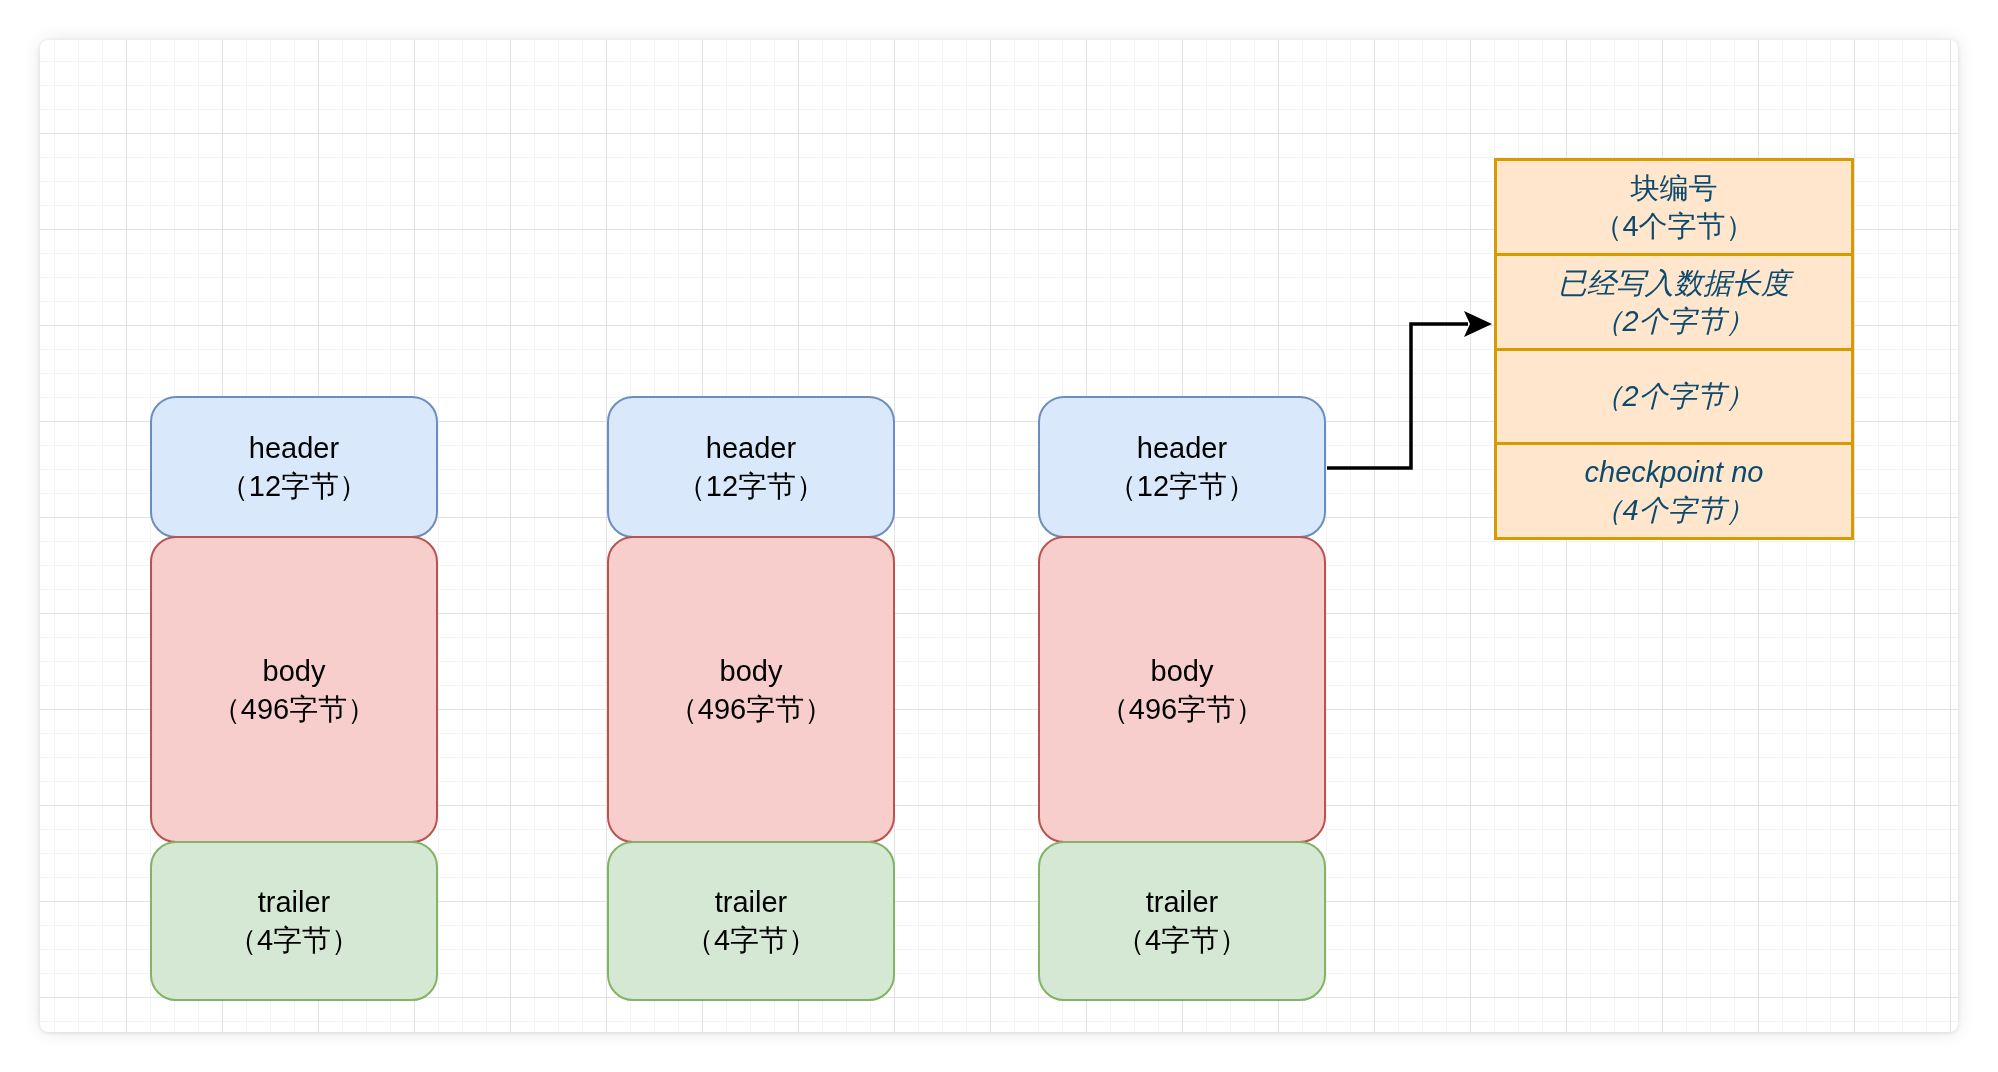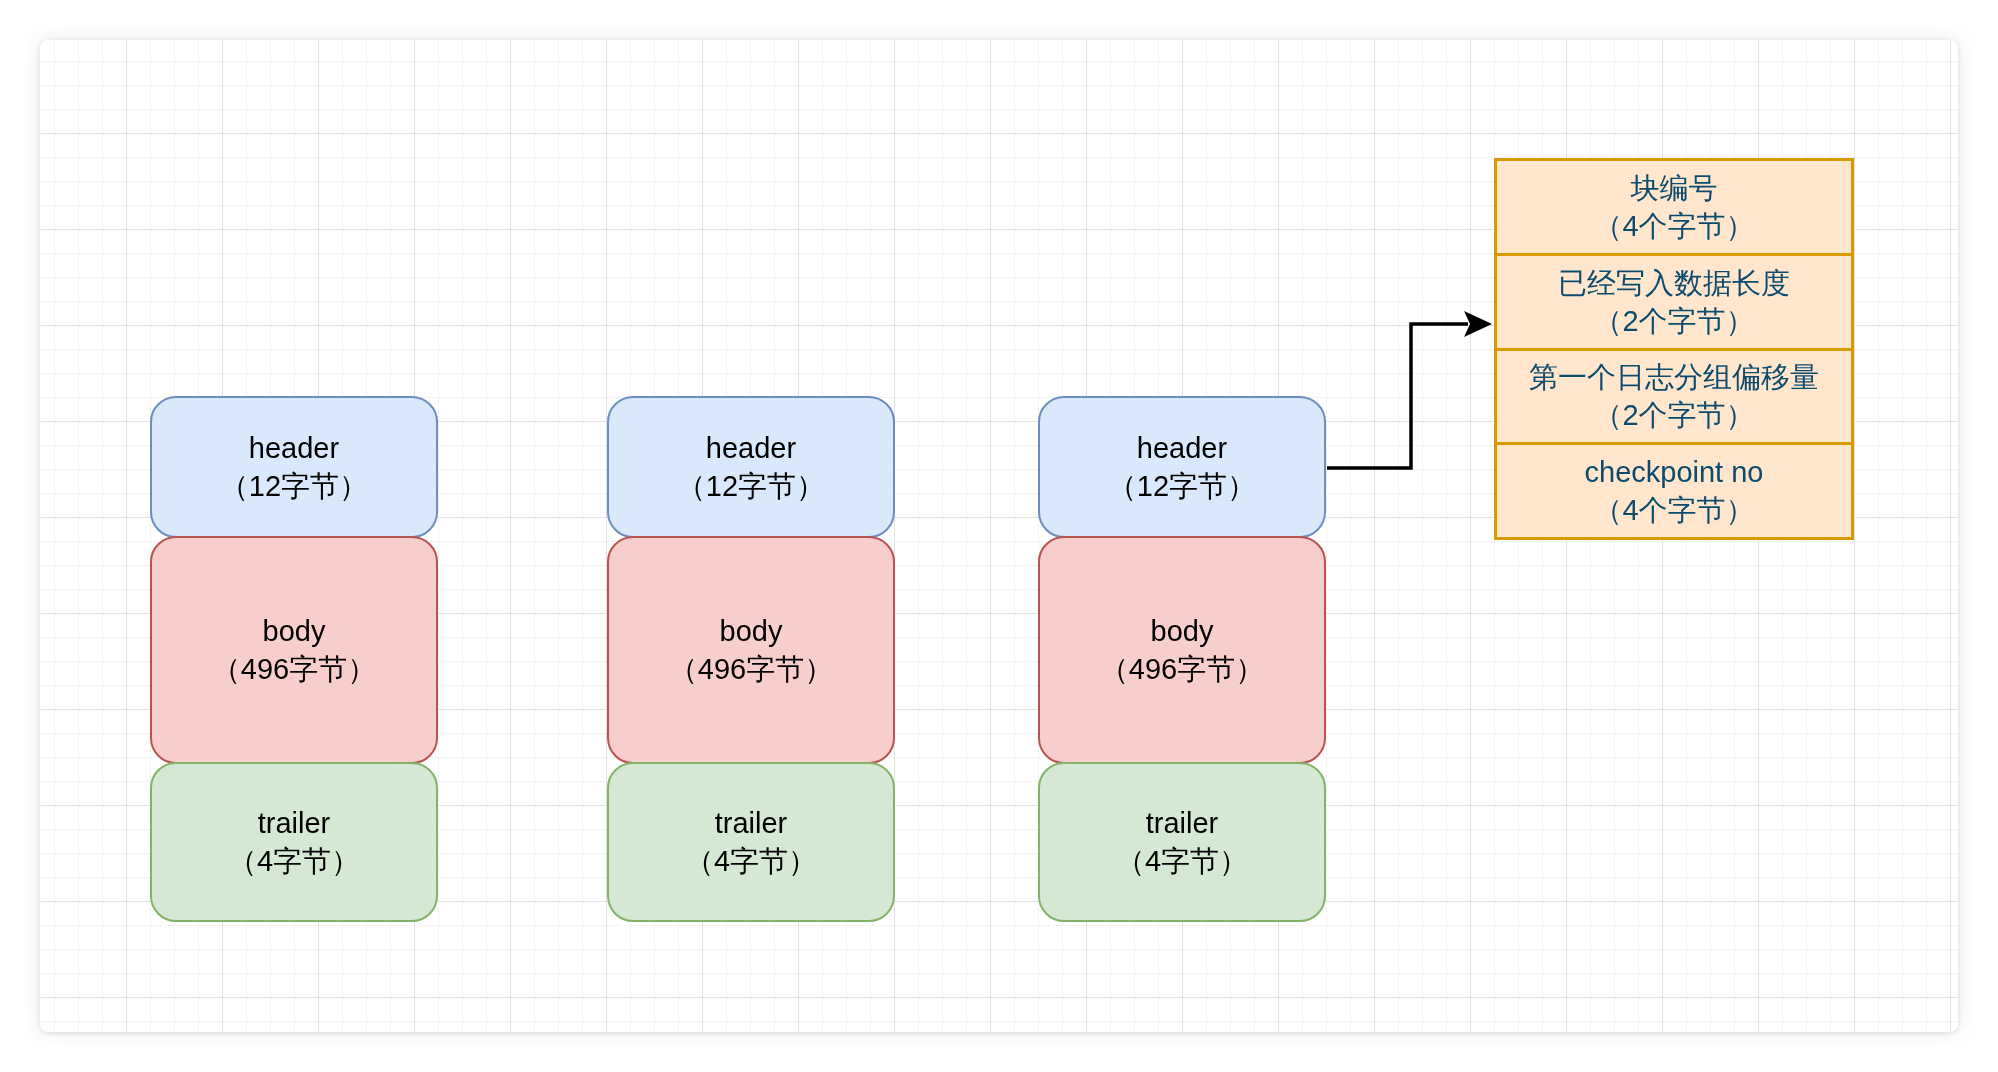--- a/index.html
+++ b/index.html
@@ -53,21 +53,21 @@
     line-height: 38px;
     color: #000000;
     border-radius: 26px;
   }
   .sec-header {
     height: 142px;
     background: #dae8fc;
     border: 2px solid #6c8ebf;
   }
   .sec-body {
-    height: 228px;
+    height: 307px;
     background: #f8cecc;
     border: 2px solid #b85450;
     margin-top: -2px;
   }
   .sec-trailer {
     height: 160px;
     background: #d5e8d4;
     border: 2px solid #82b366;
     margin-top: -2px;
   }
@@ -91,20 +91,21 @@
     flex-direction: column;
     align-items: center;
     justify-content: center;
     text-align: center;
     font-size: 29px;
     line-height: 38px;
     color: #0c4a6e;
   }
   .detail-row + .detail-row {
     border-top: 3px solid #d79b00;
+    font-style: italic;
   }
 
   
   .arrow-layer {
     position: absolute;
     left: 0;
     top: 0;
     width: 1918px;
     height: 992px;
     pointer-events: none;
@@ -163,21 +164,20 @@
   <div class="detail-box">
     <div class="detail-row">
       <div>块编号</div>
       <div>（4个字节）</div>
     </div>
     <div class="detail-row">
       <div>已经写入数据长度</div>
       <div>（2个字节）</div>
     </div>
     <div class="detail-row">
-      <div>第一个日志分组偏移量</div>
       <div>（2个字节）</div>
     </div>
     <div class="detail-row">
       <div>checkpoint no</div>
       <div>（4个字节）</div>
     </div>
   </div>
 
   <svg class="arrow-layer" viewBox="0 0 1918 992" xmlns="http://www.w3.org/2000/svg">
     <polyline points="1287,428 1371,428 1371,284 1428,284" fill="none" stroke="#000000" stroke-width="3.5"></polyline>

